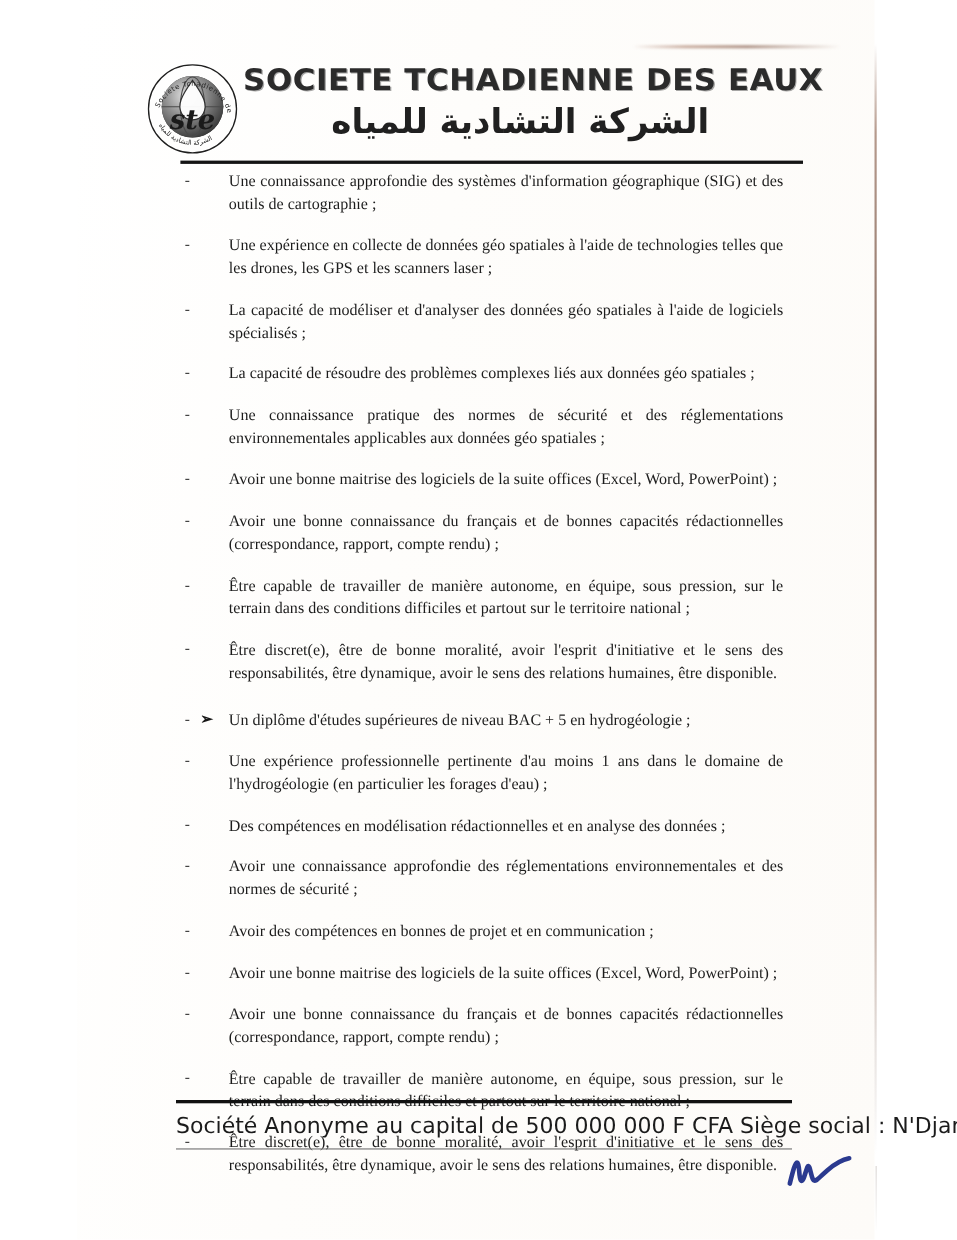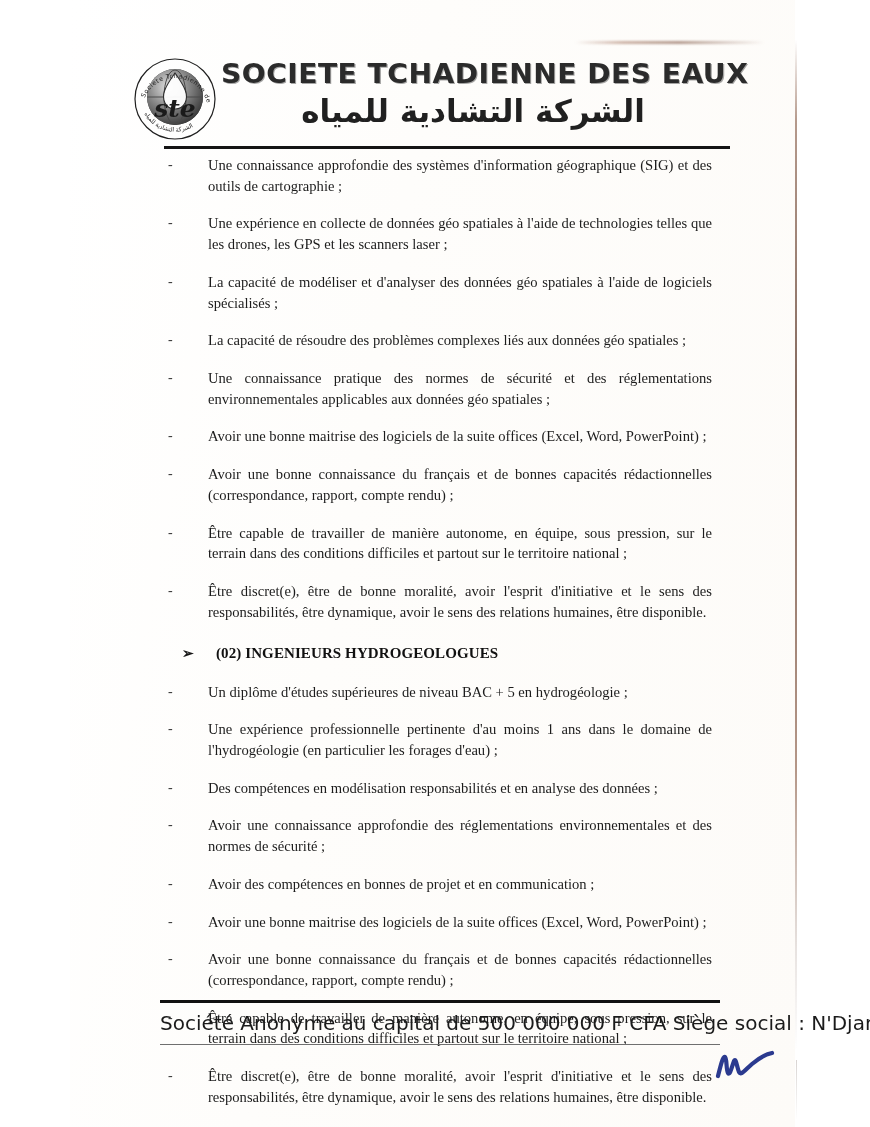--- a/index.html
+++ b/index.html
@@ -266,35 +266,34 @@
       <span class="txt">Être capable de travailler de manière autonome, en équipe, sous pression, sur le terrain dans des conditions difficiles et partout sur le territoire national ;</span>
     </div>
     <div class="bullet-item">
       <span class="dash">-</span>
       <span class="txt">Être discret(e), être de bonne moralité, avoir l'esprit d'initiative et le sens des responsabilités, être dynamique, avoir le sens des relations humaines, être disponible.</span>
     </div>
   </div>
 
   <div class="section-heading">
     <span class="arrow">➢</span>
-    <span>(02) INGENIEURS HYDROGEOLOGUES</span>
   </div>
 
   <div>
     <div class="bullet-item">
       <span class="dash">-</span>
       <span class="txt">Un diplôme d'études supérieures de niveau BAC + 5 en hydrogéologie ;</span>
     </div>
     <div class="bullet-item">
       <span class="dash">-</span>
       <span class="txt">Une expérience professionnelle pertinente d'au moins 1 ans dans le domaine de l'hydrogéologie (en particulier les forages d'eau) ;</span>
     </div>
     <div class="bullet-item">
       <span class="dash">-</span>
-      <span class="txt">Des compétences en modélisation responsabilités et en analyse des données ;</span>
+      <span class="txt">Des compétences en modélisation rédactionnelles et en analyse des données ;</span>
     </div>
     <div class="bullet-item">
       <span class="dash">-</span>
       <span class="txt">Avoir une connaissance approfondie des réglementations environnementales et des normes de sécurité ;</span>
     </div>
     <div class="bullet-item">
       <span class="dash">-</span>
       <span class="txt">Avoir des compétences en bonnes de projet et en communication ;</span>
     </div>
     <div class="bullet-item">

